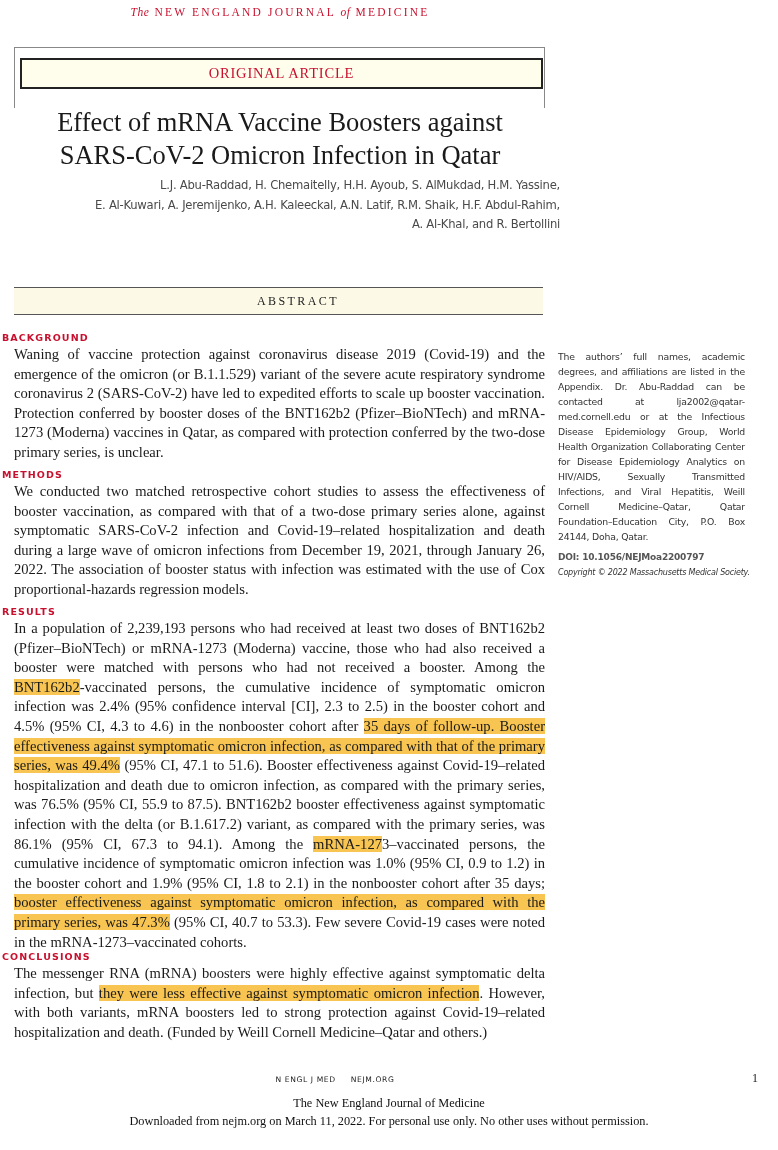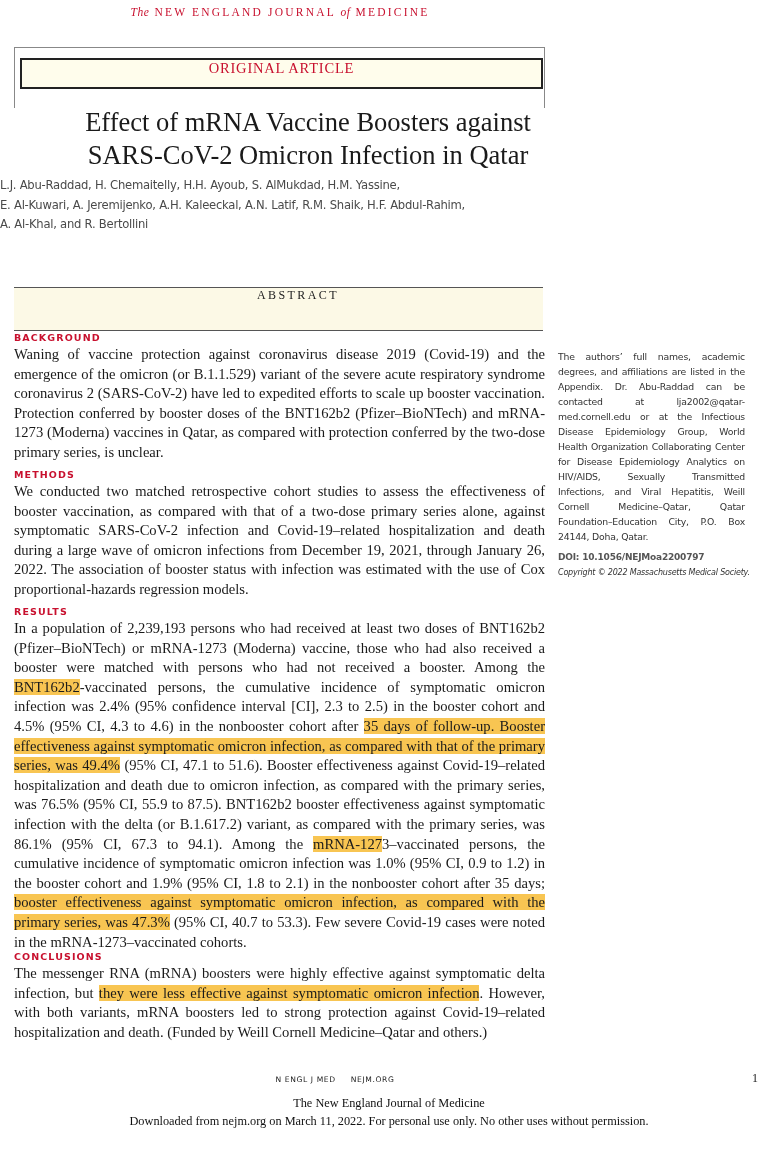--- a/index.html
+++ b/index.html
@@ -5,34 +5,34 @@
   html, body { margin: 0; padding: 0; background: #ffffff; }
   body { width: 778px; height: 1150px; position: relative; overflow: hidden; color: #1a1a1a; }
 
   .masthead { position: absolute; top: 6px; left: 0; width: 560px; text-align: center;
     font-family: "Liberation Serif", serif; color: #c8102e; font-size: 11.5px; letter-spacing: 2.2px; }
   .masthead i { font-style: italic; letter-spacing: 0.5px; text-transform: none; }
 
   .frame { position: absolute; left: 14px; top: 47px; width: 529px; height: 60px;
     border-left: 1px solid #888; border-top: 1px solid #888; border-right: 1px solid #888; }
   .article-type-box { position: absolute; left: 20px; top: 58px; width: 523px; height: 31px;
-    background: #fffdec; border: 2px solid #222; box-sizing: border-box; display: flex; align-items: flex-start; justify-content: center; }
+    background: #fffdec; border: 2px solid #222; box-sizing: border-box; display: flex; align-items: center; justify-content: center; }
   .article-type { font-family: "Liberation Serif", serif; color: #c8102e; font-size: 14.5px; letter-spacing: 0.8px; }
 
   .title { position: absolute; top: 106px; left: 0; width: 560px; text-align: center;
-    font-family: "Liberation Serif", serif; font-size: 26.5px; line-height: 33px; color: #1a1a1a; padding-left: 28px; }
-  .authors { position: absolute; top: 176px; left: 0; width: 560px; text-align: left;
+    font-family: "Liberation Serif", serif; font-size: 26.5px; line-height: 33px; color: #1a1a1a; }
+  .authors { position: absolute; top: 176px; left: 0; width: 560px; text-align: right;
     font-family: "DejaVu Sans", sans-serif; font-size: 11.6px; line-height: 19.6px; color: #4a4a4a; letter-spacing: -0.25px; }
 
-  .abstract-bar { position: absolute; left: 14px; top: 287px; width: 529px; height: 44px;
+  .abstract-bar { position: absolute; left: 14px; top: 287px; width: 529px; height: 28px;
     background: #fcf9e6; border-top: 1px solid #555; border-bottom: 1px solid #555; box-sizing: border-box;
-    display: flex; align-items: flex-start; justify-content: center; padding-left: 39px; }
+    display: flex; align-items: center; justify-content: center; padding-left: 39px; }
   .abstract-label { font-family: "Liberation Serif", serif; font-size: 12px; letter-spacing: 2.4px; color: #222; }
 
-  .section-head { position: absolute; left: 14px; font-family: "DejaVu Sans", sans-serif; font-weight: bold;
+  .section-head { position: absolute; left: 2px; font-family: "DejaVu Sans", sans-serif; font-weight: bold;
     font-size: 9.5px; letter-spacing: 1.1px; color: #c8102e; }
   .section-body { position: absolute; left: 14px; width: 531px; font-family: "Liberation Serif", serif;
     font-size: 14.6px; line-height: 19.6px; text-align: justify; color: #1a1a1a; }
   .hl { background: #f8c552; }
 
   .sidebar { position: absolute; left: 558px; width: 205px; font-family: "DejaVu Sans", sans-serif;
     font-size: 9.3px; line-height: 15px; color: #333; text-align: justify; letter-spacing: -0.2px; }
   .sidebar p { margin: 0 18px 6px 0; }
   .doi { font-weight: bold; color: #555; font-size: 9px; }
   .copyright-side { font-style: italic; font-size: 8px; color: #333; }

